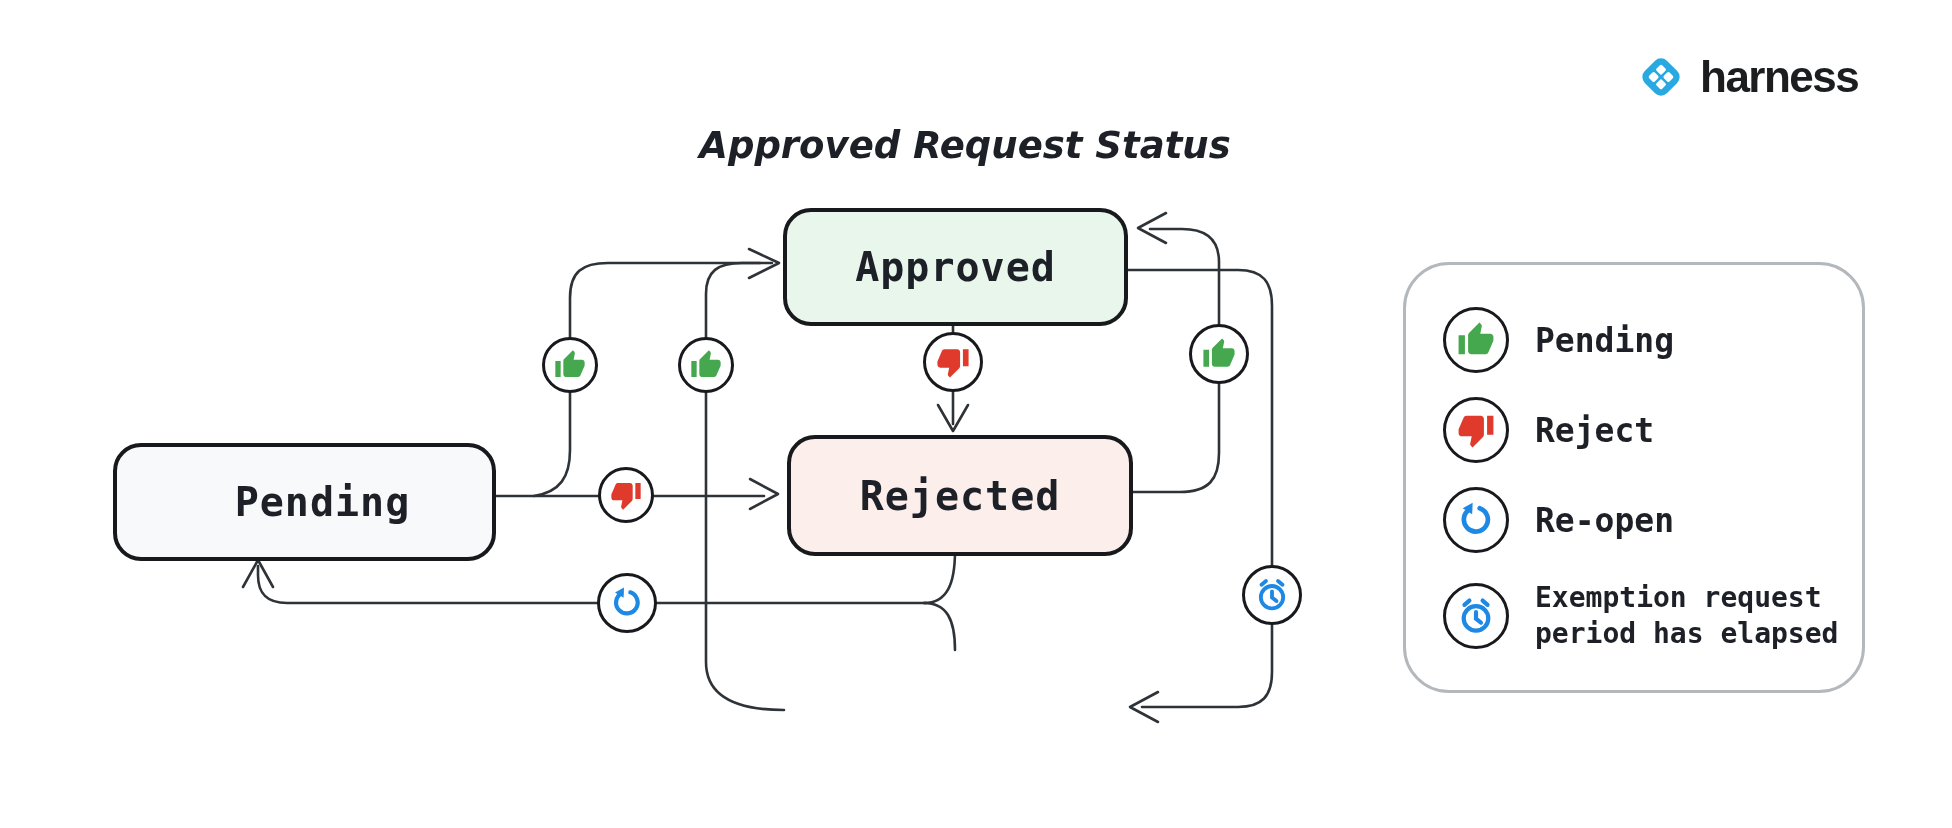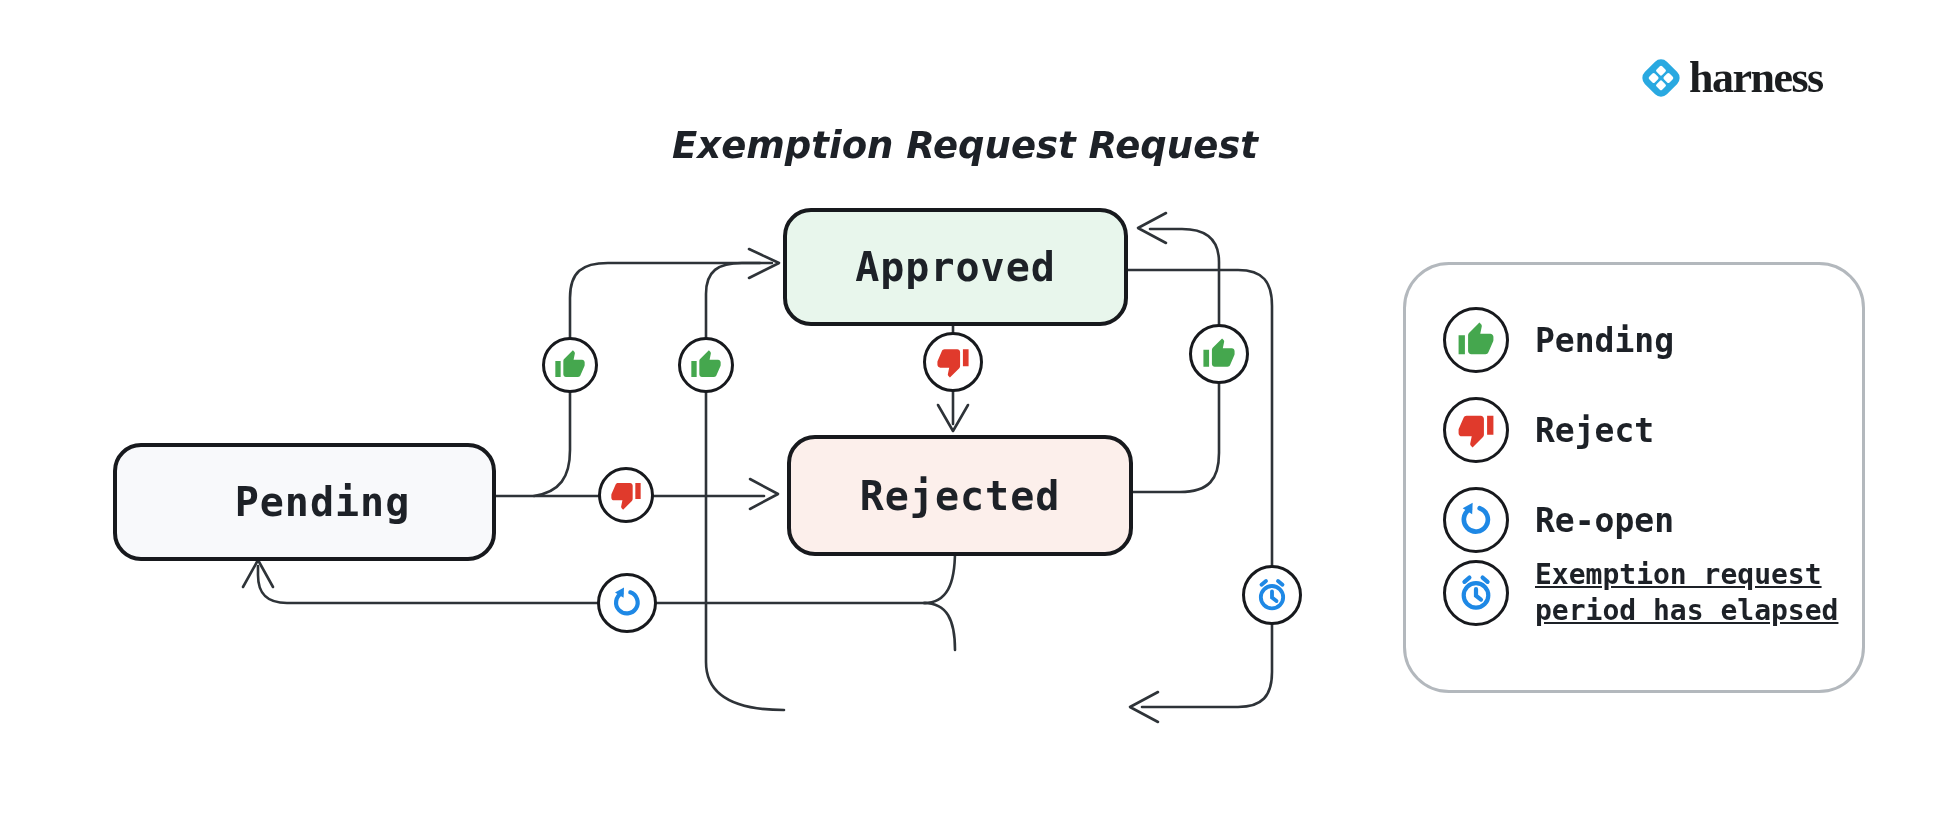--- a/index.html
+++ b/index.html
@@ -25,22 +25,22 @@
          font-size:37px;}
   .legend-title{position:absolute;left:1403px;top:202px;width:462px;text-align:center;
          font-size:36px;}
   .legend-box{position:absolute;left:1403px;top:262px;width:462px;height:431px;
          border:3px solid var(--legend-border,#b3b8bd);border-radius:46px;background:#fff;box-sizing:border-box;}
   .legend-row{position:absolute;display:flex;align-items:center;gap:26px;left:1443px;}
   .legend-row .badge{position:static;width:66px;height:66px;flex:0 0 66px;}
   .legend-label{font-weight:bold;font-size:33px;white-space:nowrap;}
   .legend-label.small{font-size:28px;line-height:1.3;white-space:normal;width:345px;}
   .brand{position:absolute;left:1636px;top:52px;display:flex;align-items:center;gap:3px;}
-  .brand-name{font-family:Liberation Serif, serif;font-weight:bold;
-         font-size:44px;letter-spacing:-1.5px;color:#1b1d1f;}
+  .brand-name{font-family:Liberation Sans, sans-serif;font-weight:bold;
+         font-size:44px;letter-spacing:-1.5px;color:#1b1d1f;margin-left:11px;}
 </style>
 </head>
 <body>
 
 <div class="stage">
 
   <svg class="wires" width="1952" height="828" viewBox="0 0 1952 828">
     <path d="M 455 496 H 764"></path>
     <path d="M 534 496 C 560 492 570 477 570 450 V 298 C 570 272 582 263 608 263 H 772"></path>
     <path d="M 784 710 C 742 710 706 700 706 662 V 294 C 706 271 718 263 742 263 H 760"></path>
@@ -107,21 +107,21 @@
     <svg width="40" height="40" viewBox="0 0 24 24">
       <g fill="none" stroke="currentColor" stroke-width="2.3" stroke-linecap="round">
         <circle cx="12" cy="13.3" r="6.7"></circle>
         <path d="M12 9.9 V13.5 L14.7 15.6"></path>
         <path d="M5.7 5.9 L8.4 3.6"></path>
         <path d="M18.3 5.9 L15.6 3.6"></path>
       </g>
     </svg>
   </div>
 
-  <div class="hand diagram-title">Exemption Request Request</div>
+  <div class="hand diagram-title">Approved Request Status</div>
 
   <div class="legend-box"></div>
 
   <div class="legend-row" style="top:307px;">
     <div class="badge ic-green">
       <svg width="38" height="38" viewBox="0 0 24 24">
         <path fill="currentColor" d="M1 21h4V9H1v12zm22-11c0-1.1-.9-2-2-2h-6.31l.95-4.57.03-.32c0-.41-.17-.79-.44-1.06L14.17 1 7.58 7.59C7.22 7.95 7 8.45 7 9v10c0 1.1.9 2 2 2h9c.83 0 1.54-.5 1.84-1.22l3.02-7.05c.09-.23.14-.47.14-.73v-2z"></path>
       </svg>
     </div>
     <div class="legend-label">Pending</div>
@@ -141,21 +141,21 @@
   <div class="legend-row" style="top:487px;">
     <div class="badge ic-blue">
       <svg width="40" height="40" viewBox="0 0 24 24">
         <path d="M14.2 4.9 A 7.2 7.2 0 1 1 8.3 5.5" fill="none" stroke="currentColor" stroke-width="2.8" stroke-linecap="round"></path>
         <polygon points="10.0,1.6 4.0,5.0 9.7,8.5" fill="currentColor"></polygon>
       </svg>
     </div>
     <div class="legend-label">Re-open</div>
   </div>
 
-  <div class="legend-row" style="top:557px;text-decoration:underline;">
+  <div class="legend-row" style="top:580px;">
     <div class="badge ic-blue">
       <svg width="44" height="44" viewBox="0 0 24 24">
         <g fill="none" stroke="currentColor" stroke-width="2.3" stroke-linecap="round">
           <circle cx="12" cy="13.3" r="6.7"></circle>
           <path d="M12 9.9 V13.5 L14.7 15.6"></path>
           <path d="M5.7 5.9 L8.4 3.6"></path>
           <path d="M18.3 5.9 L15.6 3.6"></path>
         </g>
       </svg>
     </div>

